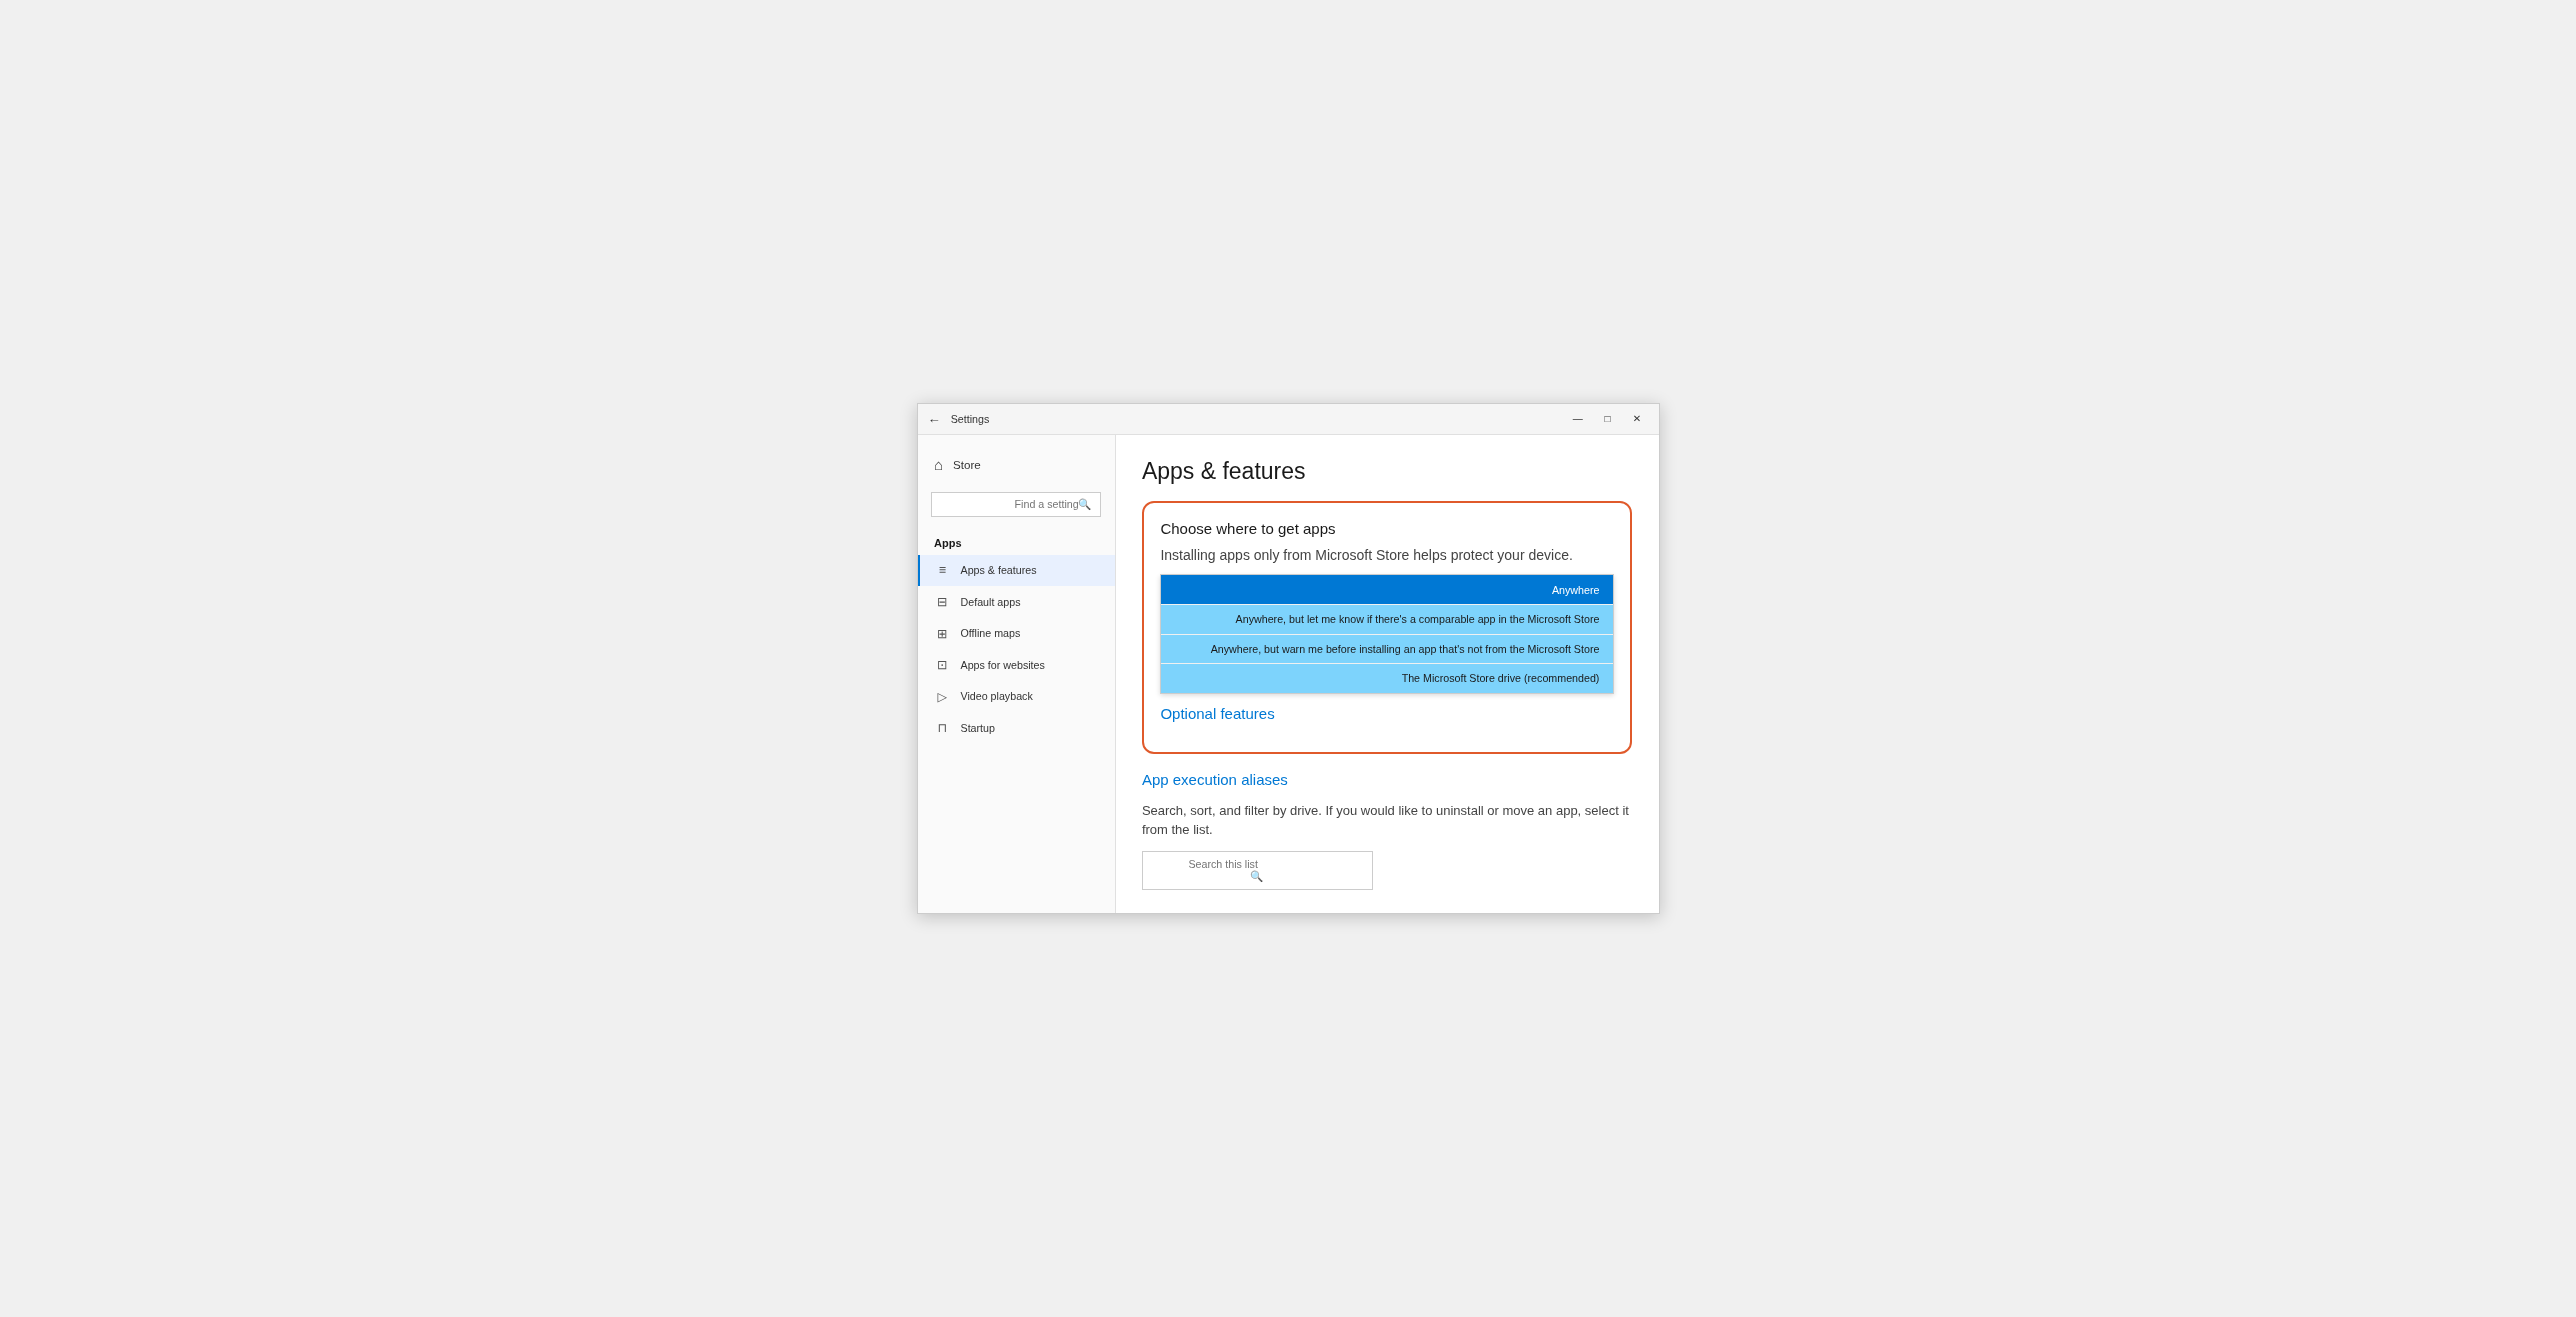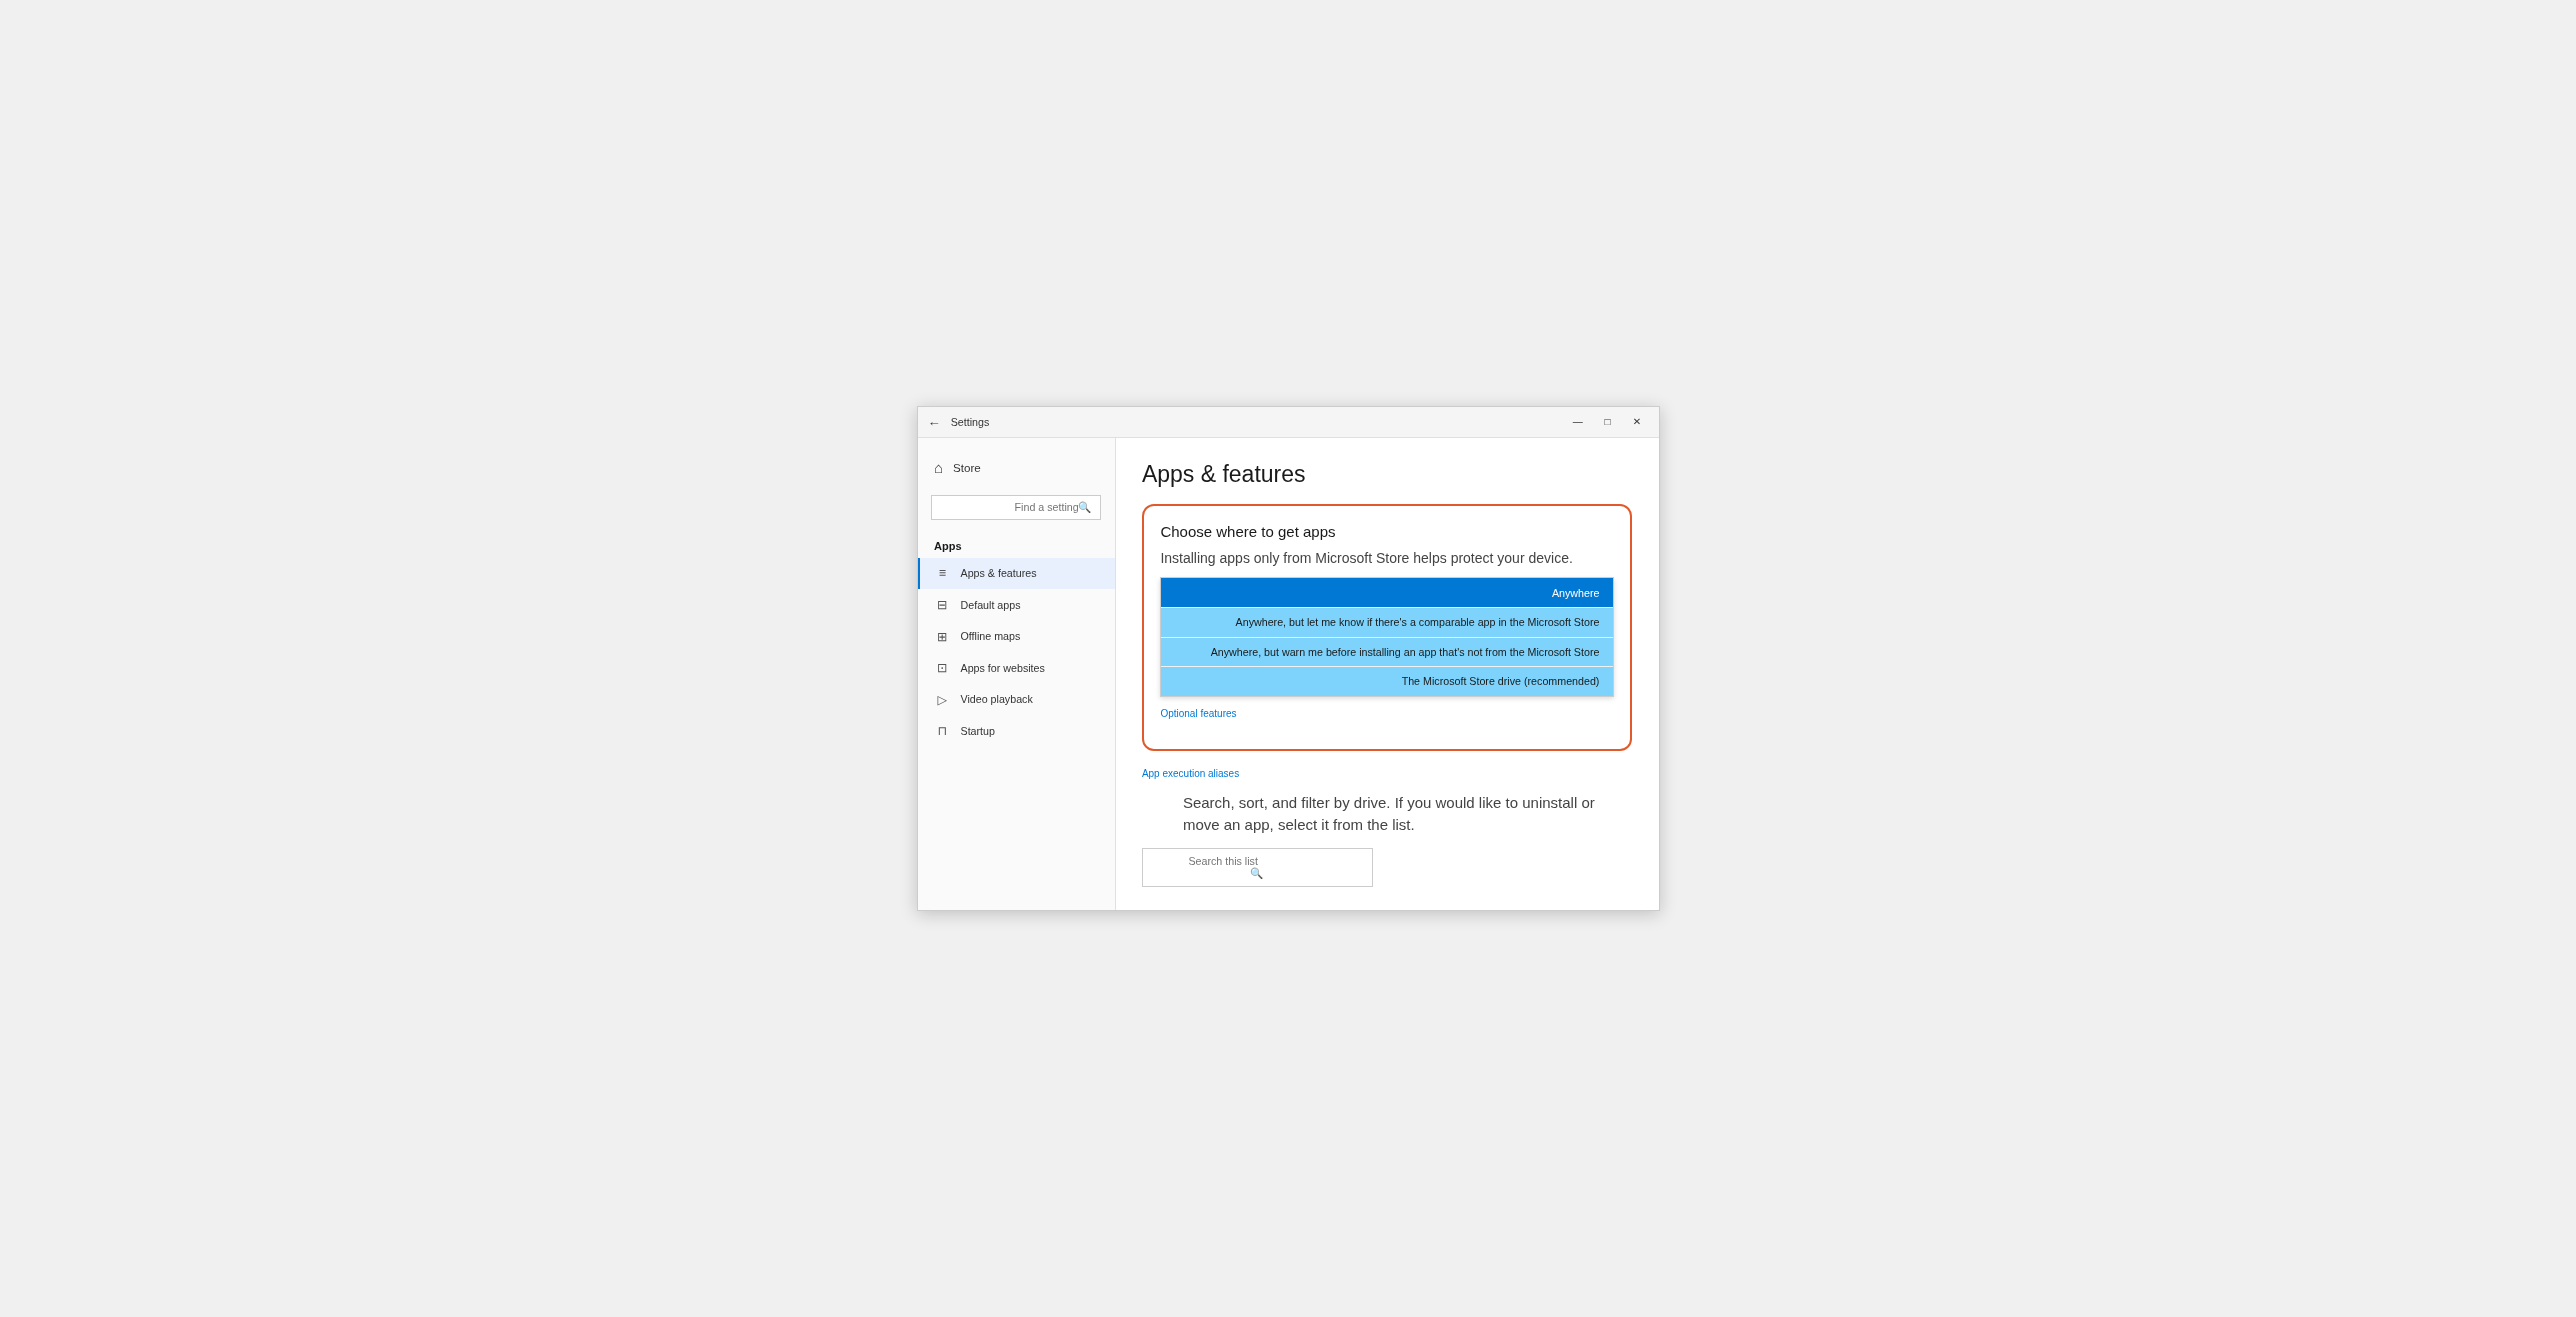--- a/index.html
+++ b/index.html
@@ -179,32 +179,31 @@
       border-bottom: 0.8px solid #f0f0f0;
     }
     .dropdown-option:last-child { border-bottom: none; }
     .dropdown-option.selected {
       background: #0078d4;
       color: white;
     }
     
     .settings-link {
       color: #0078d4;
-      font-size: 10px;
+      font-size: 15px;
       cursor: pointer;
       text-decoration: none;
       display: block;
       margin-bottom: 13.2px;
     }
     .section-text {
-      font-size: 15px;
+      font-size: 13px;
       color: #444;
       margin-bottom: 11.6px;
       line-height: 1.5;
-      margin-left: 41px;
     }
     
     .search-list-box {
       display: flex;
       align-items: center;
       border: 0.8px solid #cccccc;
       background: white;
       padding: 5.8px 8.3px;
       width: 231px;
       flex-direction: column;

